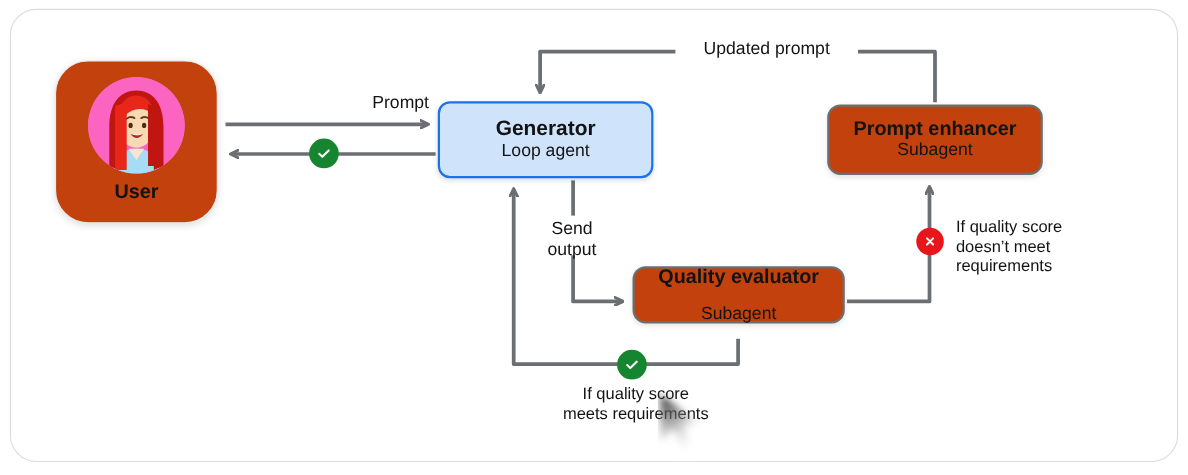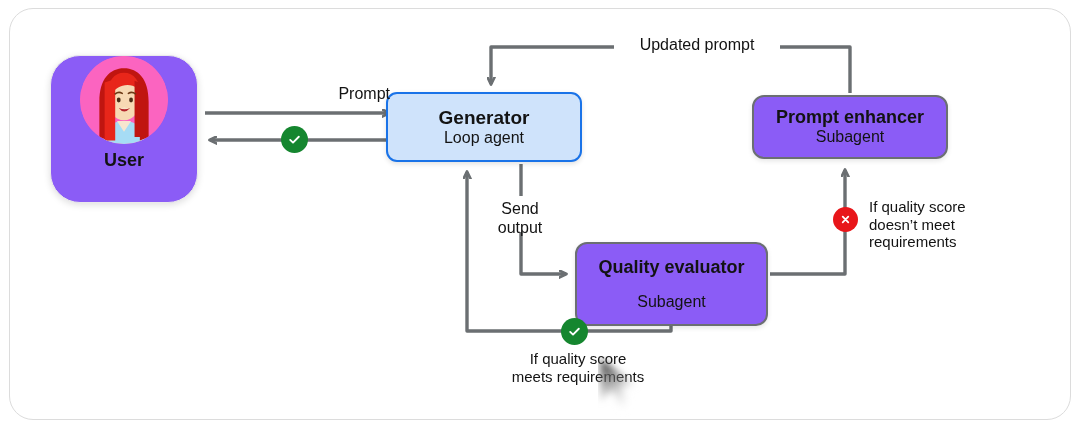--- a/index.html
+++ b/index.html
@@ -42,21 +42,21 @@
   }
   
   .node {
     position: absolute;
     box-sizing: border-box;
     display: flex;
     flex-direction: column;
     align-items: center;
     justify-content: center;
     text-align: center;
-    background: #8b5cf6;
+    background: #c2410c;
     border-radius: 12px;
   }
   .node .title {
     font-weight: bold;
     color: #131313;
     line-height: 1.12;
   }
   .node .subtitle {
     color: #131313;
     line-height: 1.15;
@@ -65,35 +65,36 @@
   
   #node-user {
     left: 50px;
     top: 55px;
     width: 148px;
     height: 148px;
     border-radius: 30px;
     border: 1px solid #eaeaea;
     box-shadow: 0 2px 7px rgba(0,0,0,0.13);
     justify-content: flex-start;
+    padding-top: 14px;
   }
   #node-user .title { font-size: 18px; margin-top: 6px; }
   .avatar {
     width: 88px;
     height: 88px;
     border-radius: 50%;
     overflow: hidden;
     background: #fb64c0;
     position: relative;
     flex: none;
   }
 
   
   #node-generator {
-    left: 386px;
+    left: 398px;
     top: 92px;
     width: 196px;
     height: 70px;
     background: #cfe3fb;
     border: 2px solid #1a73e8;
     border-radius: 11px;
     box-shadow: 0 2px 5px rgba(0,0,0,0.12);
   }
   #node-generator .title { font-size: 19px; }
   #node-generator .subtitle { font-size: 16px; margin-top: 1px; }
@@ -108,21 +109,21 @@
     box-shadow: 0 2px 5px rgba(0,0,0,0.10);
   }
   #node-enhancer .title { font-size: 18px; }
   #node-enhancer .subtitle { font-size: 16px; margin-top: 1px; }
 
   
   #node-evaluator {
     left: 575px;
     top: 242px;
     width: 193px;
-    height: 84px;
+    height: 52px;
     border: 2px solid #6b6f72;
     box-shadow: 0 2px 5px rgba(0,0,0,0.10);
     gap: 15px;
   }
   #node-evaluator .title { font-size: 18px; }
   #node-evaluator .subtitle { font-size: 16px; margin-top: 1px; }
 
   
   .edge-label {
     position: absolute;

